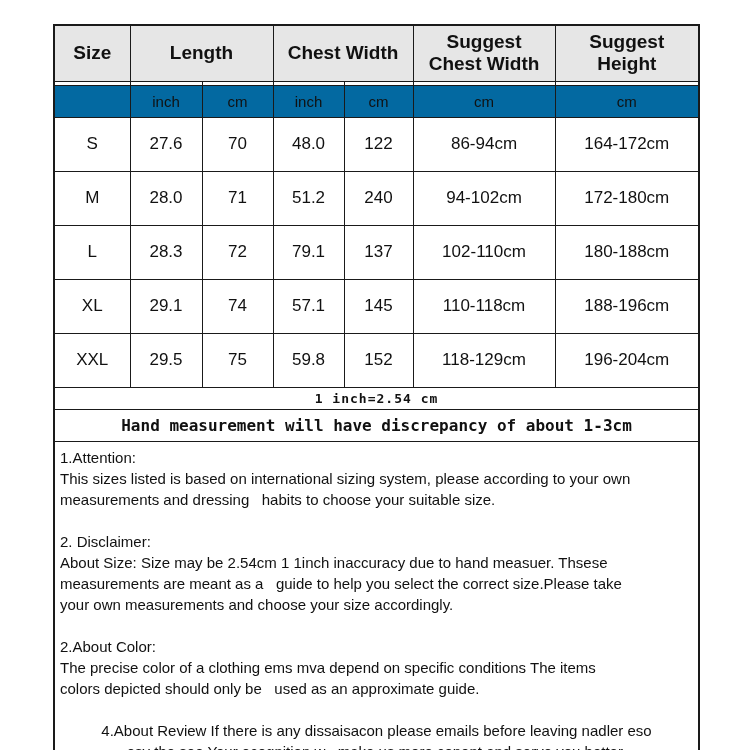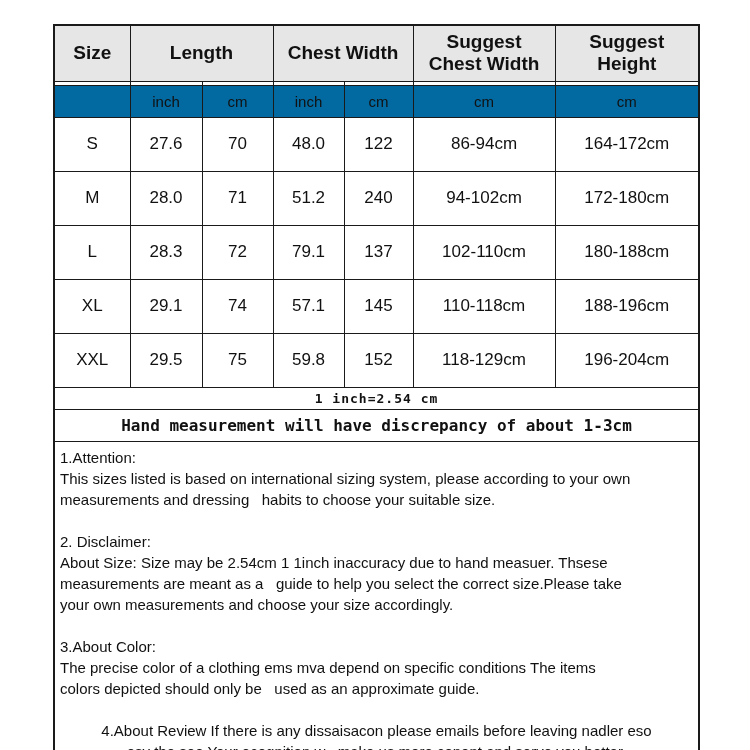--- a/index.html
+++ b/index.html
@@ -185,21 +185,21 @@
 
       <tr class="notes-row">
         <td colspan="7">
           <div class="note-para">1.Attention:
 This sizes listed is based on international sizing system, please according to your own
 measurements and dressing   habits to choose your suitable size.</div>
           <div class="note-para">2. Disclaimer:
 About Size: Size may be 2.54cm 1 1inch inaccuracy due to hand measuer. Thsese
 measurements are meant as a   guide to help you select the correct size.Please take
 your own measurements and choose your size accordingly.</div>
-          <div class="note-para">3.About Color:
+          <div class="note-para">2.About Color:
 The precise color of a clothing ems mva depend on specific conditions The items
 colors depicted should only be   used as an approximate guide.</div>
           <div class="note-para">4.About Review If there is any dissaisacon please emails before leaving nadler eso
 esv the see Your ecognition w   make us more conent and serve you better.</div>
         </td>
       </tr>
     </tbody>
   </table>
 </div>
 

